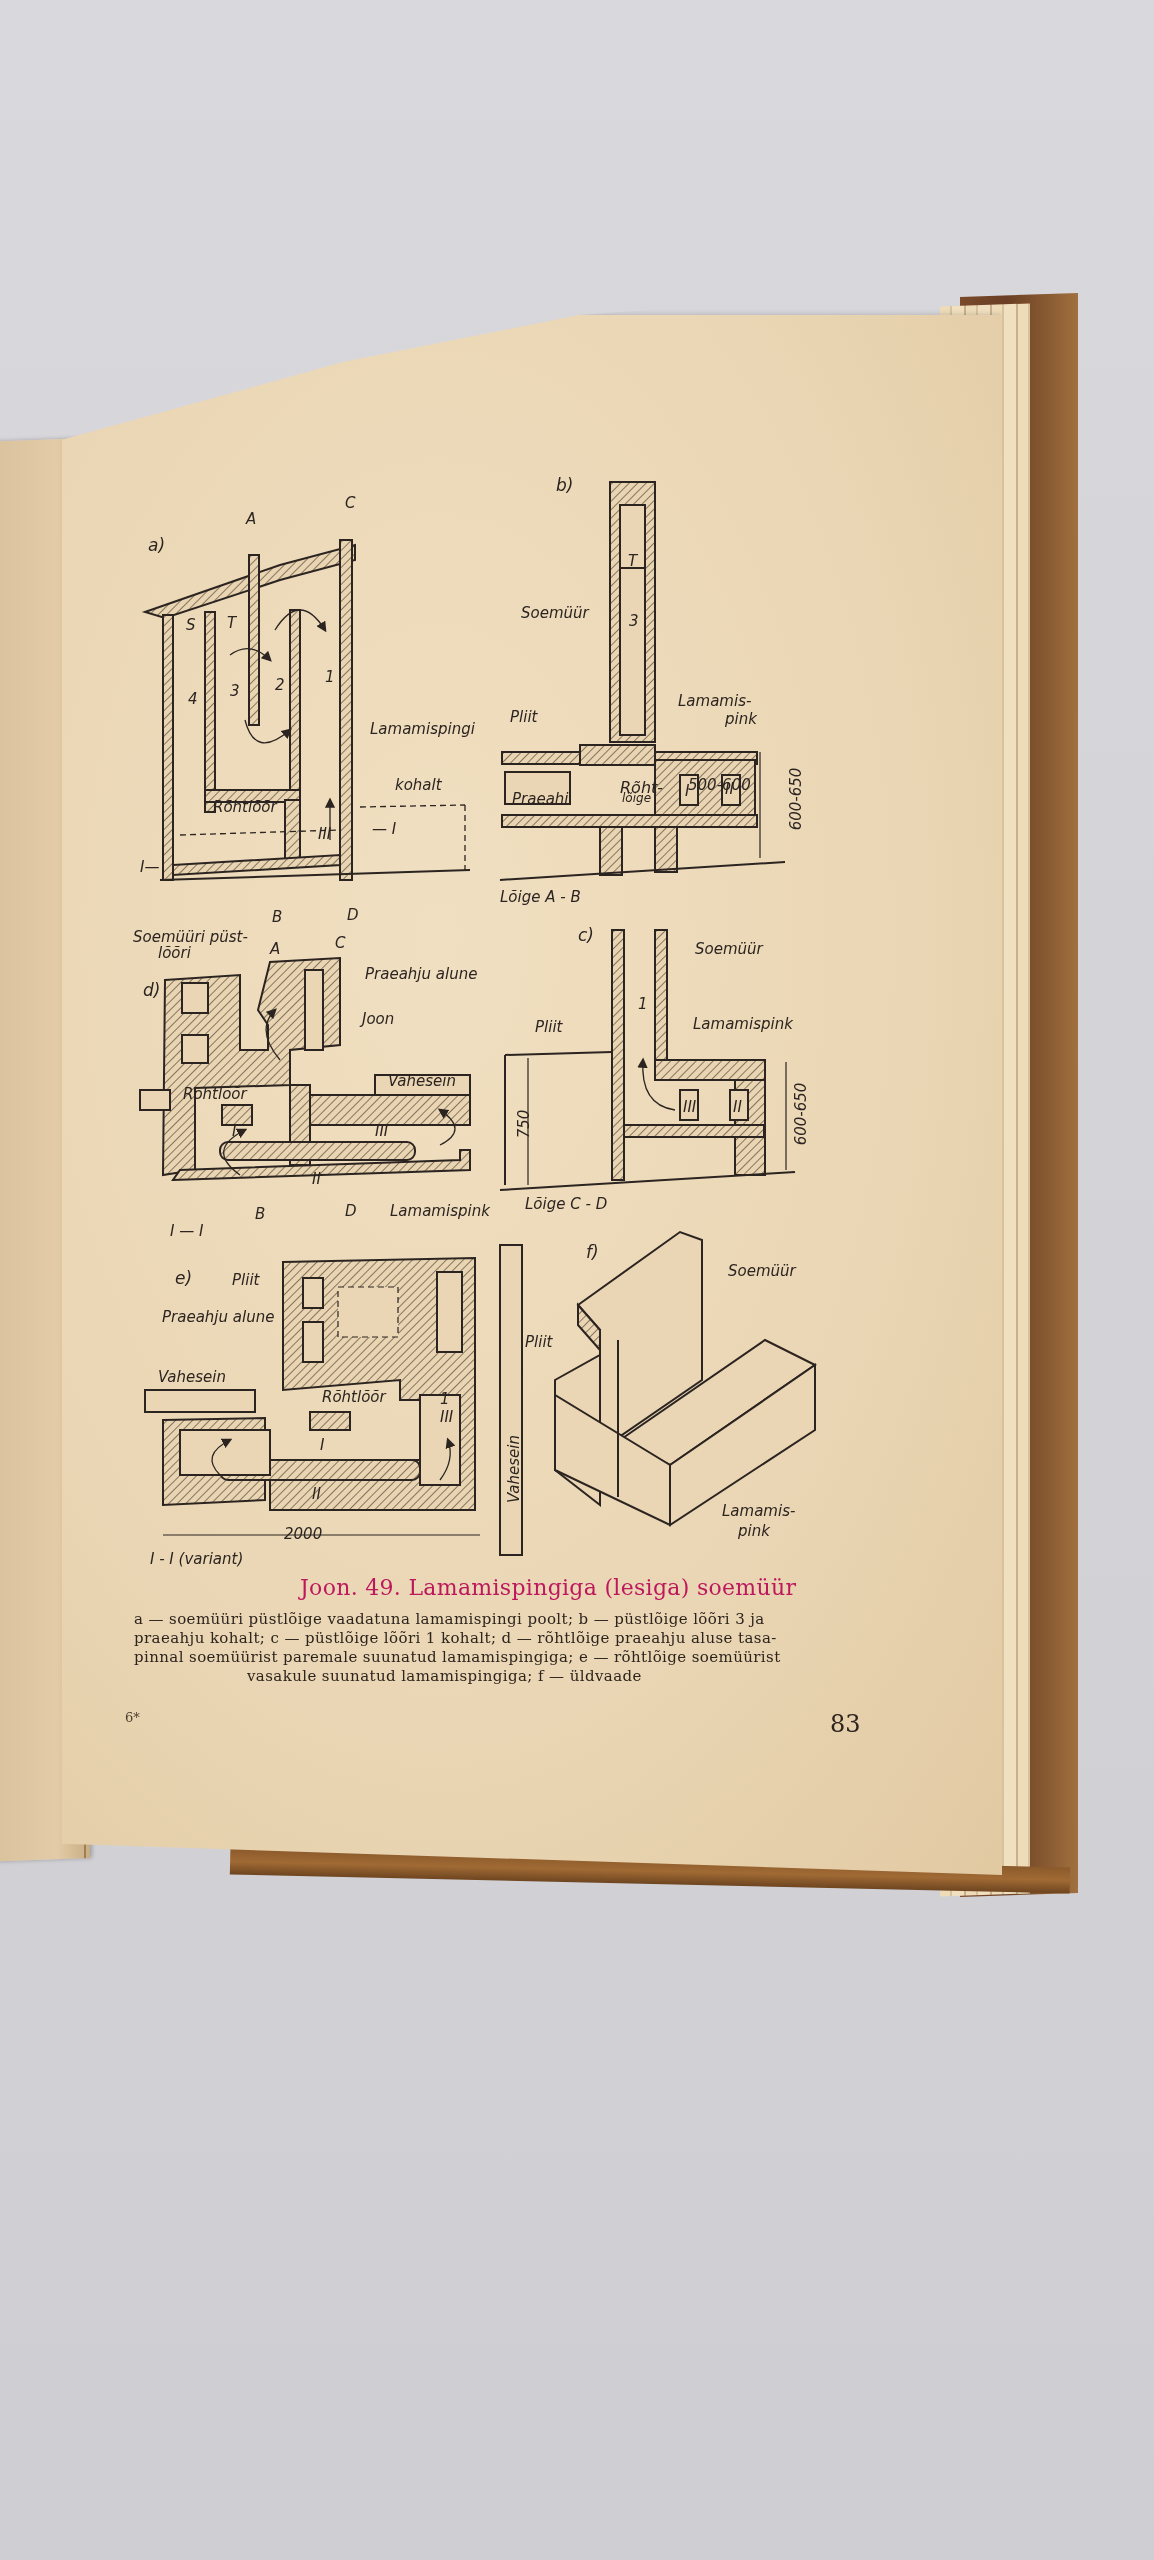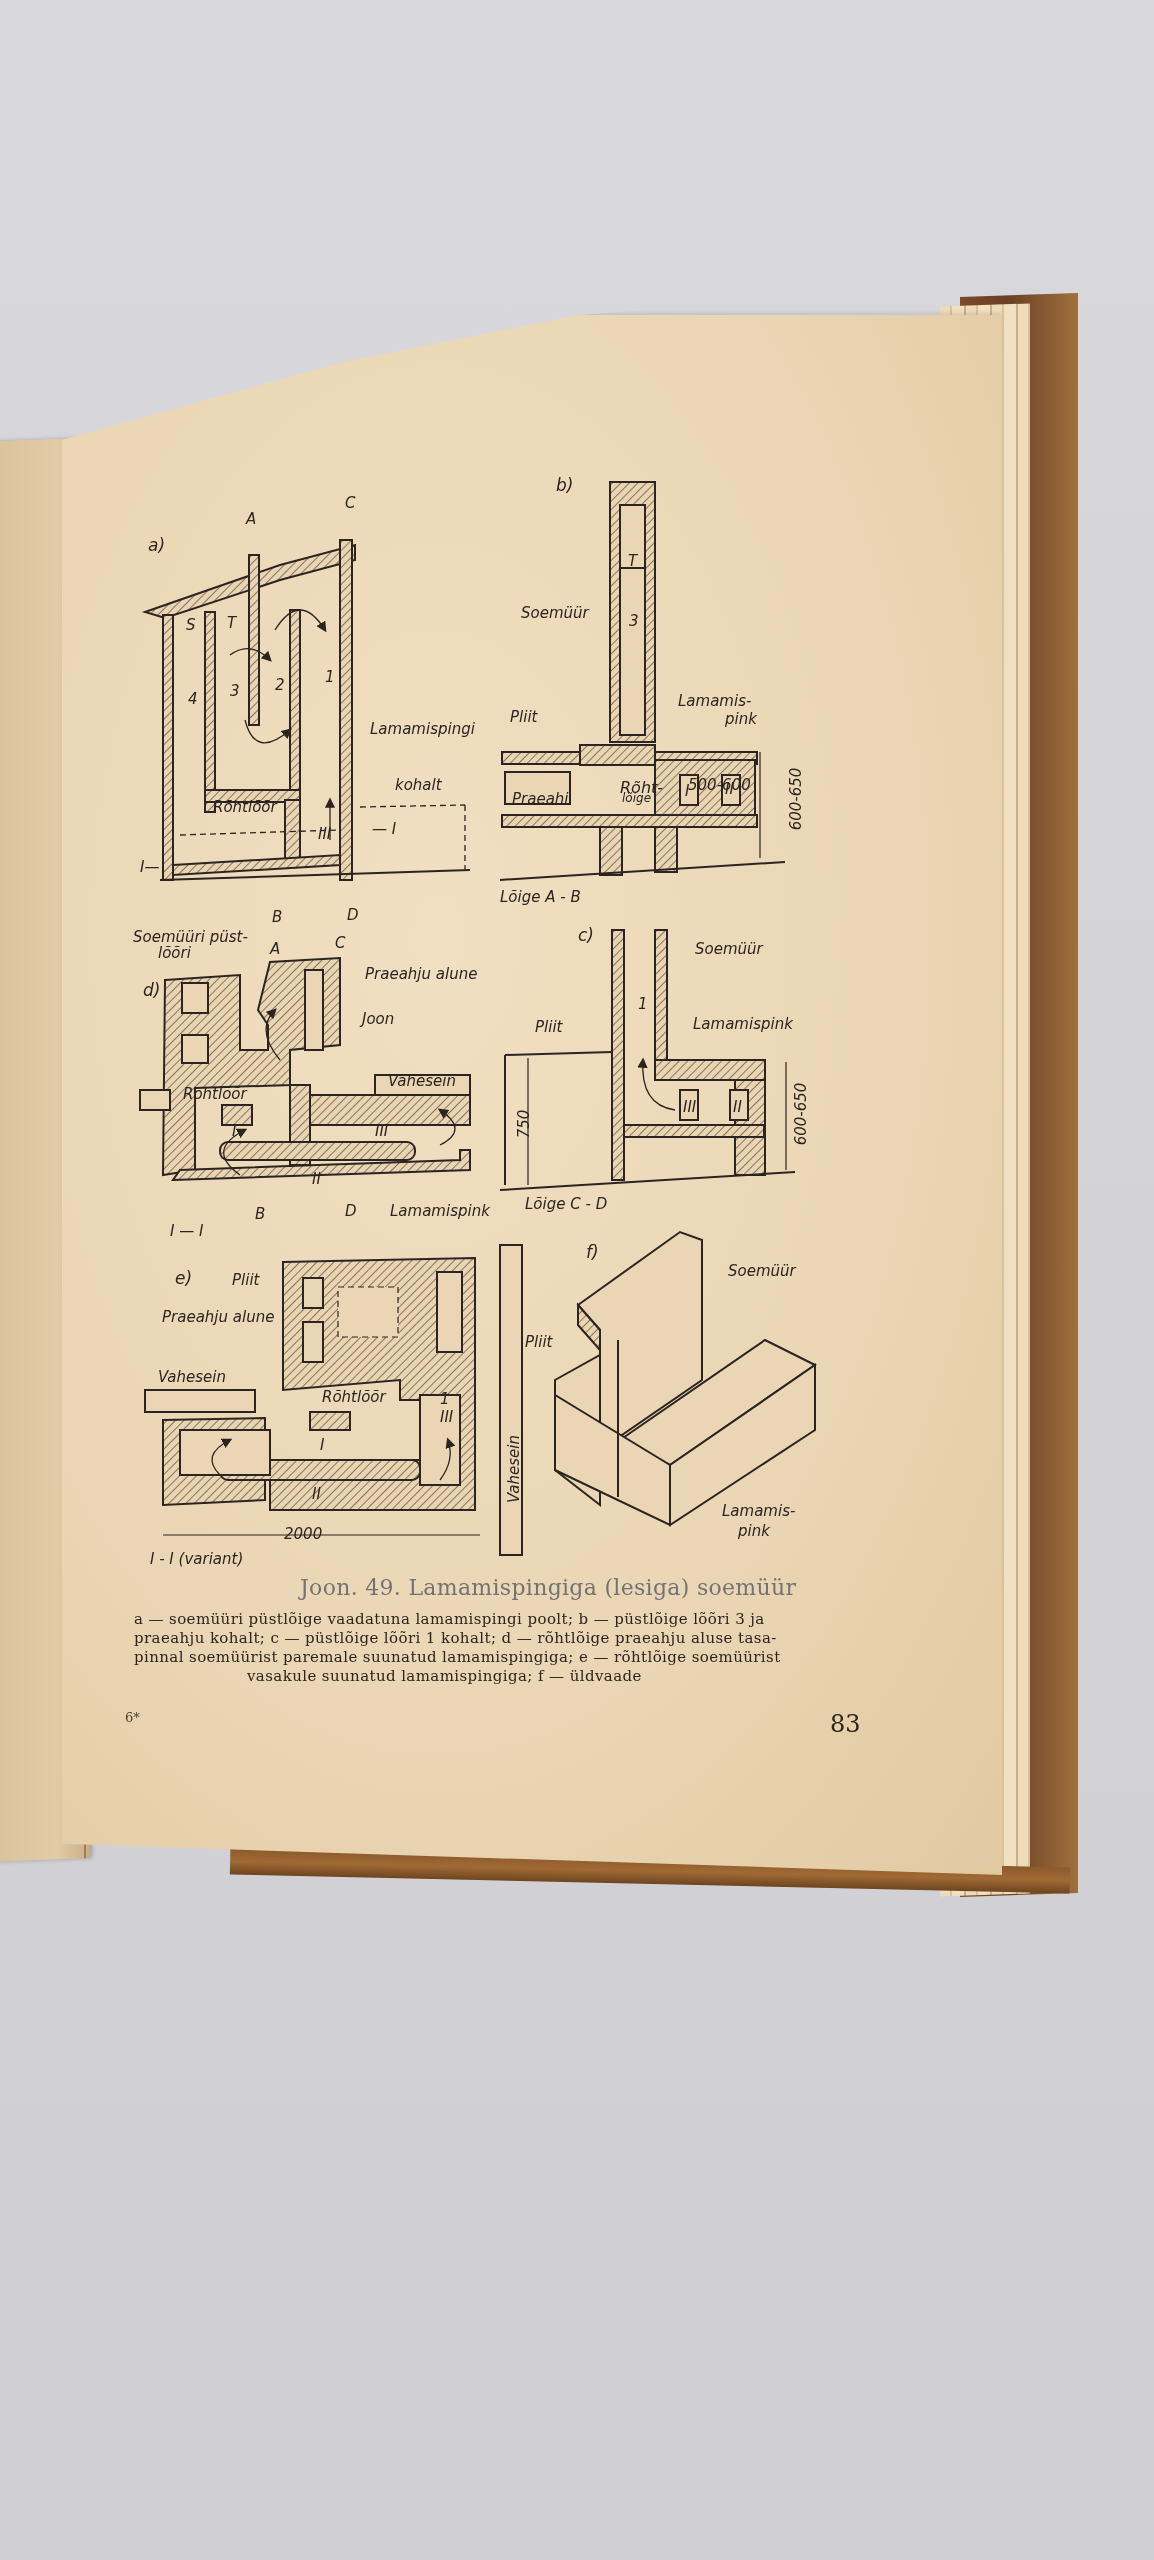--- a/index.html
+++ b/index.html
@@ -44,21 +44,21 @@
     transform:rotate(1.3deg);
   }
   .content { position:absolute; inset:0; }
   .fig-label {
     position:absolute; font-family:"DejaVu Sans", sans-serif; font-style:italic;
     font-size:15px; color:#2b2420; white-space:nowrap;
   }
   .fig-letter { font-size:17px; }
   svg.drawing { position:absolute; overflow:visible; }
   .caption-title {
-    position:absolute; left:300px; top:1575px; font-size:22px; color:#737373; letter-spacing:.3px;
+    position:absolute; left:300px; top:1575px; font-size:22px; color:#be185d; letter-spacing:.3px;
   }
   .caption-line {
     position:absolute; font-size:15px; color:#2c241d; white-space:nowrap; letter-spacing:.4px;
   }
   .page-num { position:absolute; left:830px; top:1710px; font-size:24px; color:#2c241d; }
   .sig { position:absolute; left:125px; top:1710px; font-size:13px; color:#4a3d30; }
 </style>
 </head>
 <body>
 

